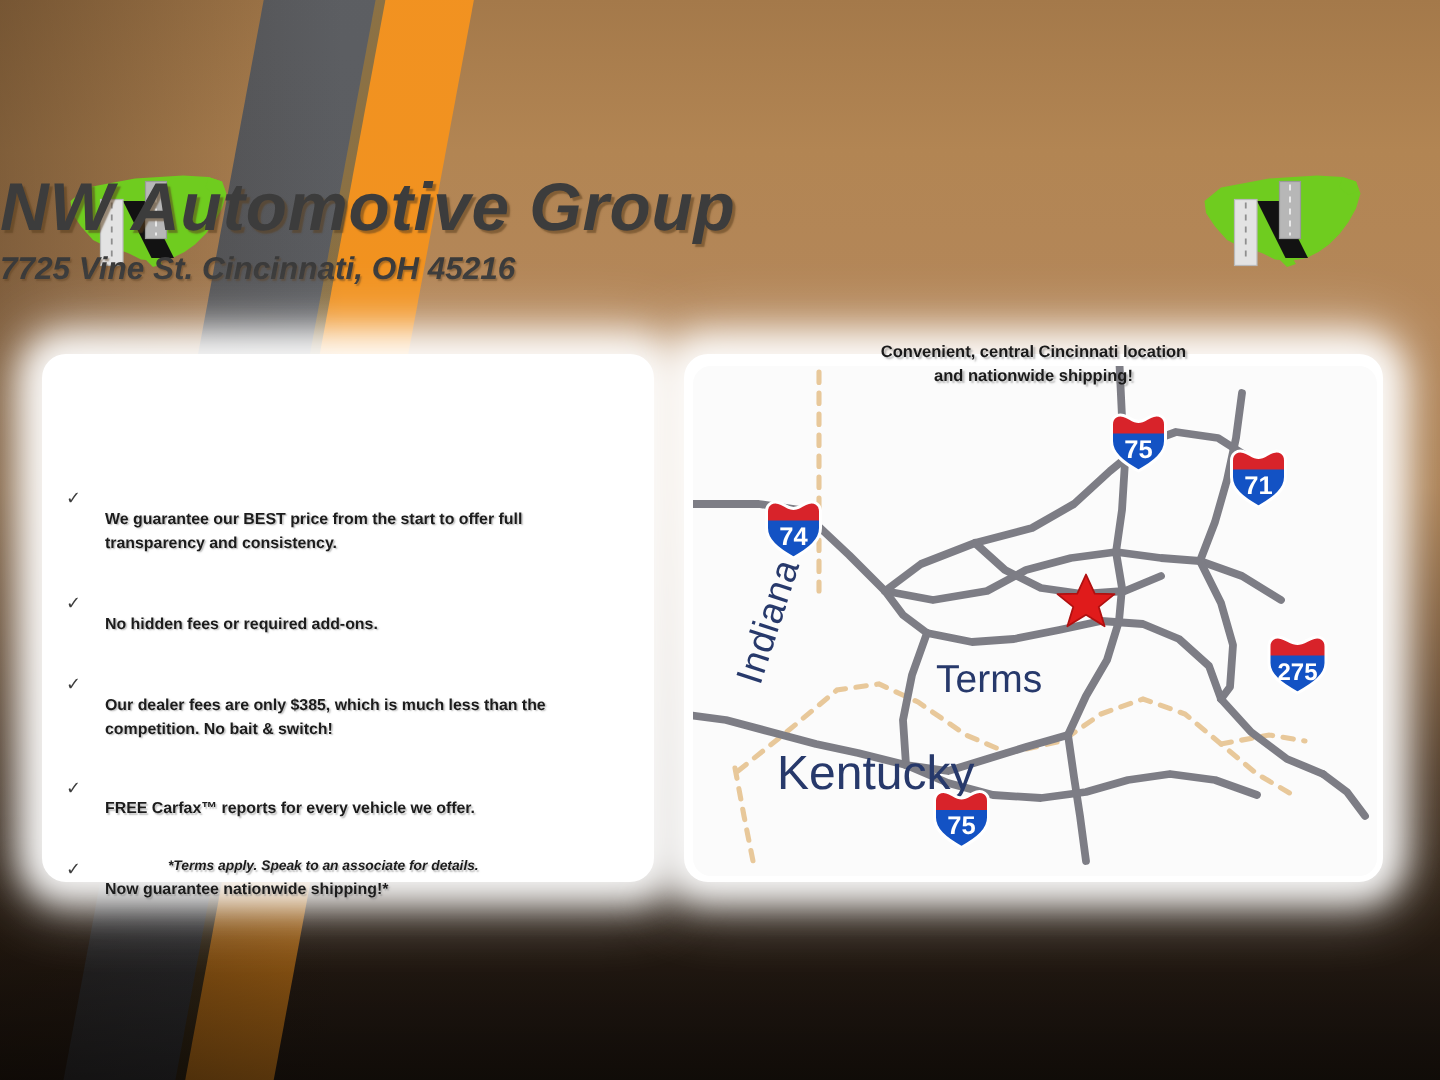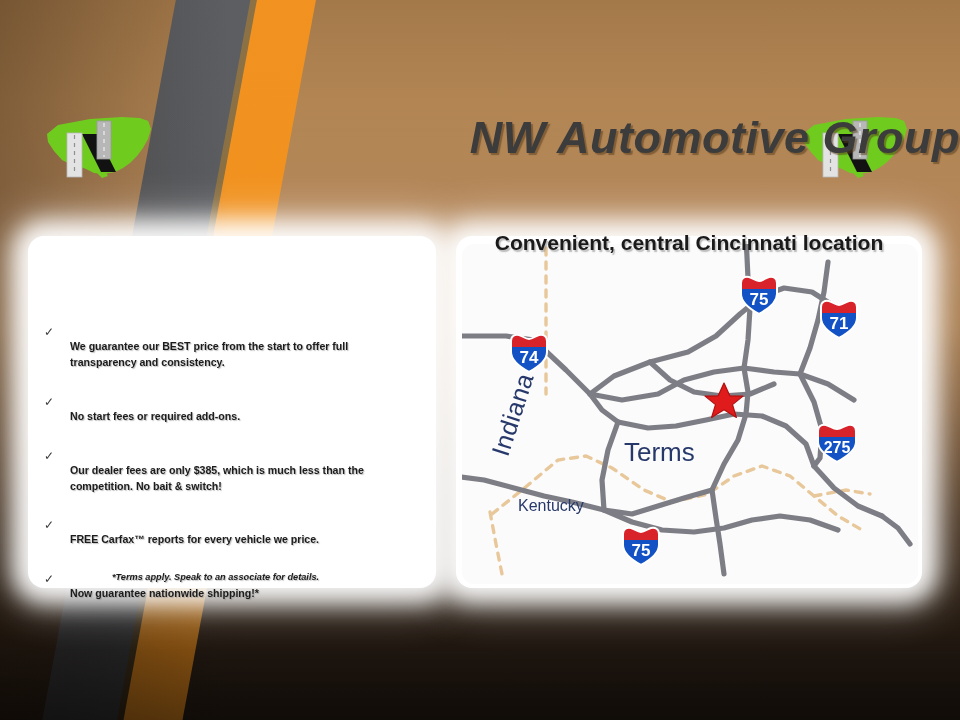--- a/index.html
+++ b/index.html
@@ -77,21 +77,21 @@
     height: 78px;
   }
   .logo-left  { left: 44px;  top: 106px; }
   .logo-right { left: 800px; top: 106px; }
 
   
   .hdr {
     position: absolute;
     left: 0;
     width: 960px;
-    text-align: right;
+    text-align: left;
     color: #3c3c3c;
     font-style: italic;
     font-weight: bold;
     white-space: nowrap;
   }
   .hdr-title {
     top: 112px;
     font-size: 45px;
     letter-spacing: 0.5px;
     text-shadow: 2px 2px 1px rgba(90,62,30,0.55);
@@ -170,21 +170,21 @@
     text-shadow: 1px 1px 1px rgba(130,130,130,0.5);
   }
 
   
   .map-caption {
     position: absolute;
     left: 456px;
     top: 228px;
     width: 466px;
     text-align: center;
-    font-size: 21px;
+    font-size: 11px;
     font-weight: bold;
     color: #1a1a1a;
     line-height: 1.42;
     text-shadow: 1.5px 1.5px 1.2px rgba(120,120,120,0.5);
     z-index: 5;
   }
   .map-wrap {
     position: absolute;
     left: 462px;
     top: 244px;
@@ -212,21 +212,21 @@
   }
   .lbl-ohio {
     left: 624px;
     top: 437px;
     font-size: 26px;
     z-index: 4;
   }
   .lbl-kentucky {
     left: 518px;
     top: 497px;
-    font-size: 16px;
+    font-size: 32px;
     z-index: 4;
   }
 
   .shield {
     position: absolute;
     z-index: 6;
   }
 </style>
 </head>
 <body>
@@ -271,53 +271,55 @@
         <line x1="30.5" y1="29" x2="30.5" y2="69"></line>
       </g>
       <rect x="53" y="15" width="14" height="38" fill="#b7b7b7" stroke="#9a9a9a" stroke-width="0.8"></rect>
       <g stroke="#efefef" stroke-width="1.2" stroke-dasharray="4,4">
         <line x1="60" y1="17" x2="60" y2="51"></line>
       </g>
     </svg>
   </div>
 
   <div class="hdr hdr-title">NW Automotive Group</div>
+  <div class="hdr hdr-addr">7725 Vine St. Cincinnati, OH 45216</div>
 
   <div class="panel panel-left"></div>
 
 
   <div class="bullets">
     <div class="bullet">
       <span class="bullet-check">✓</span>
       <span class="bullet-text">We guarantee our BEST price from the start to offer full transparency and consistency.</span>
     </div>
     <div class="bullet">
       <span class="bullet-check">✓</span>
-      <span class="bullet-text">No start fees or required add-ons.</span>
+      <span class="bullet-text">No hidden fees or required add-ons.</span>
     </div>
     <div class="bullet">
       <span class="bullet-check">✓</span>
       <span class="bullet-text">Our dealer fees are only $385, which is much less than the competition. No bait &amp; switch!</span>
     </div>
     <div class="bullet">
       <span class="bullet-check">✓</span>
-      <span class="bullet-text">FREE Carfax™ reports for every vehicle we price.</span>
+      <span class="bullet-text">FREE Carfax™ reports for every vehicle we offer.</span>
     </div>
     <div class="bullet">
       <span class="bullet-check">✓</span>
       <span class="bullet-text">Now guarantee nationwide shipping!*</span>
     </div>
   </div>
 
   <div class="terms">*Terms apply. Speak to an associate for details.</div>
 
   <div class="panel panel-right"></div>
 
   <div class="map-caption">
     <div>Convenient, central Cincinnati location</div>
+    <div>and nationwide shipping!</div>
   </div>
 
   <div class="map-wrap">
     <svg class="map-svg" width="456" height="340" viewBox="0 0 456 340">
       <rect x="0" y="0" width="456" height="340" fill="#fbfbfb"></rect>
 
       <g stroke="#e8c89a" stroke-width="3.4" fill="none" stroke-dasharray="7,7" stroke-linecap="round">
         <path d="M84,-10 L84,150"></path>
         <path d="M30,270 L60,246 L96,216 L124,212 L150,224 L182,246
                  L210,258 L246,250 L272,232 L300,222 L328,232 L352,252
@@ -393,21 +395,21 @@
     <svg width="46" height="46" viewBox="0 0 46 46">
       <path d="M5,11 C5,6 9,4 13,5 C17,6 19,9 23,9 C27,9 29,6 33,5 C37,4 41,6 41,11
                L41,22 C41,30 34,36 23,42 C12,36 5,30 5,22 Z" fill="#d8232a"></path>
       <path d="M5,17 L41,17 L41,22 C41,30 34,36 23,42 C12,36 5,30 5,22 Z" fill="#1352c4"></path>
       <path d="M5,11 C5,6 9,4 13,5 C17,6 19,9 23,9 C27,9 29,6 33,5 C37,4 41,6 41,11
                L41,22 C41,30 34,36 23,42 C12,36 5,30 5,22 Z" fill="none" stroke="#ffffff" stroke-width="2"></path>
       <text x="23" y="33" font-family="'Liberation Sans',sans-serif" font-size="17" font-weight="bold" fill="#ffffff" text-anchor="middle">71</text>
     </svg>
   </div>
 
-  <div class="shield" style="left:812px; top:420px;">
+  <div class="shield" style="left:840px; top:420px;">
     <svg width="50" height="46" viewBox="0 0 50 46">
       <path d="M6,11 C6,6 10,4 14,5 C18,6 21,9 25,9 C29,9 32,6 36,5 C40,4 44,6 44,11
                L44,22 C44,30 36,36 25,42 C14,36 6,30 6,22 Z" fill="#d8232a"></path>
       <path d="M6,17 L44,17 L44,22 C44,30 36,36 25,42 C14,36 6,30 6,22 Z" fill="#1352c4"></path>
       <path d="M6,11 C6,6 10,4 14,5 C18,6 21,9 25,9 C29,9 32,6 36,5 C40,4 44,6 44,11
                L44,22 C44,30 36,36 25,42 C14,36 6,30 6,22 Z" fill="none" stroke="#ffffff" stroke-width="2"></path>
       <text x="25" y="33" font-family="'Liberation Sans',sans-serif" font-size="16" font-weight="bold" fill="#ffffff" text-anchor="middle">275</text>
     </svg>
   </div>
 

